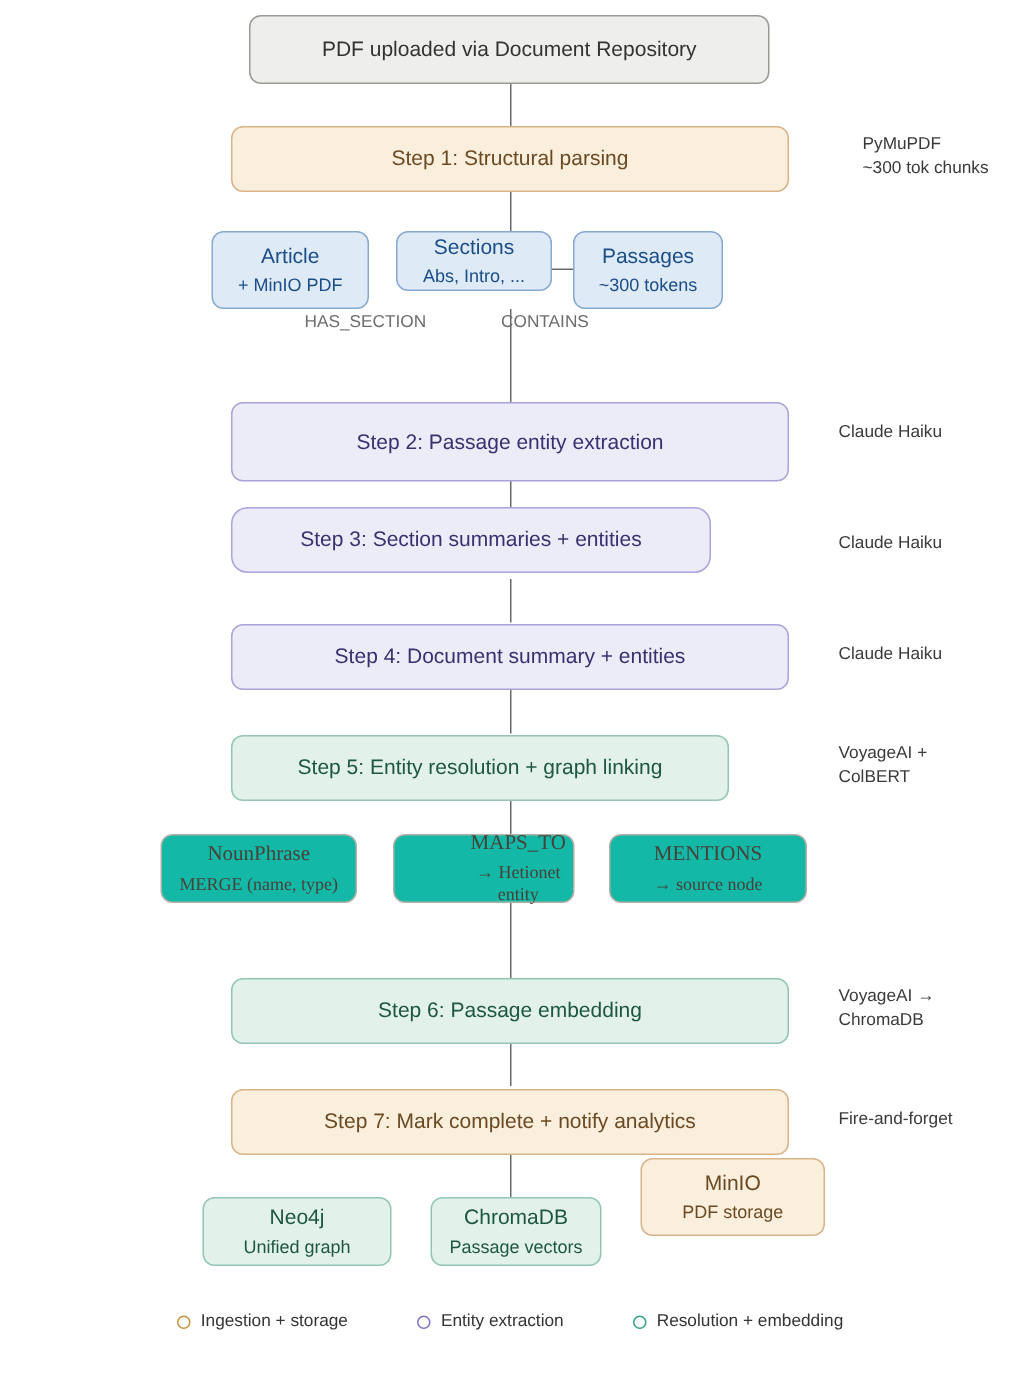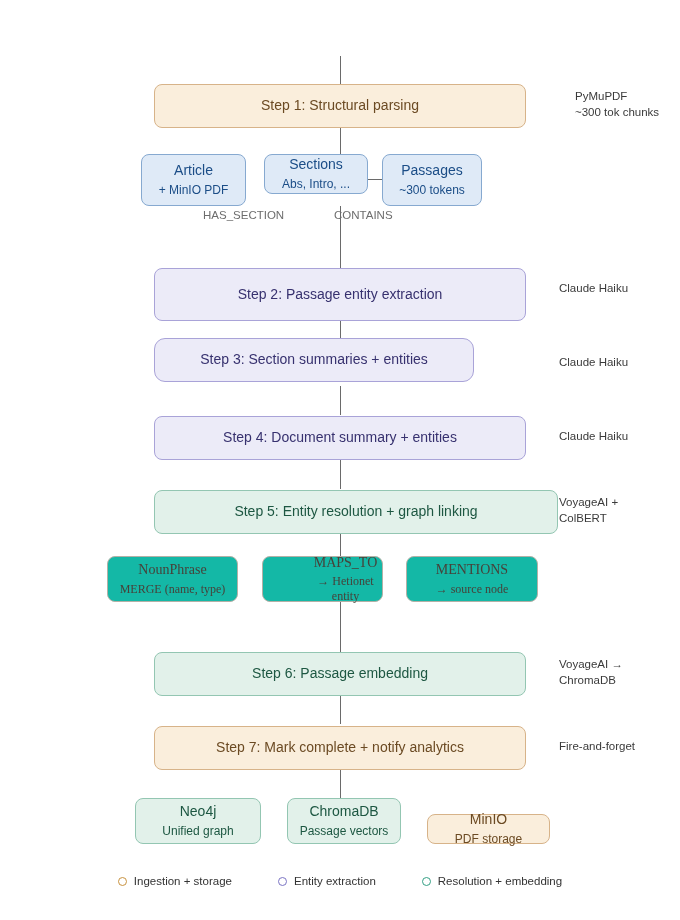--- a/index.html
+++ b/index.html
@@ -101,20 +101,23 @@
   <div class="hline" style="left:368px;  top:179px;  width:14px;"></div>
   <div class="vline" style="left:339.5px; top:206px; height:62px;"></div>
   <div class="vline" style="left:339.5px; top:312px; height:29px;"></div>
   <div class="vline" style="left:339.5px; top:386px; height:29px;"></div>
   <div class="vline" style="left:339.5px; top:460px; height:29px;"></div>
   <div class="vline" style="left:339.5px; top:534px; height:22px;"></div>
   <div class="vline" style="left:339.5px; top:602px; height:50px;"></div>
   <div class="vline" style="left:339.5px; top:696px; height:28px;"></div>
   <div class="vline" style="left:339.5px; top:770px; height:28px;"></div>
 
+  <div class="node n-gray" style="left:166px; top:10px; width:347px; height:46px;">
+    <span class="title">PDF uploaded via Document Repository</span>
+  </div>
 
   <div class="node n-orange" style="left:154px; top:84px; width:372px; height:44px;">
     <span class="title">Step 1: Structural parsing</span>
   </div>
 
   <div class="node n-blue" style="left:141px; top:154px; width:105px; height:52px;">
     <span class="title">Article</span>
     <span class="sub">+ MinIO PDF</span>
   </div>
 
@@ -136,21 +139,21 @@
   </div>
 
   <div class="node n-purple" style="left:154px; top:338px; width:320px; height:44px;border-radius:11px;">
     <span class="title">Step 3: Section summaries + entities</span>
   </div>
 
   <div class="node n-purple" style="left:154px; top:416px; width:372px; height:44px;">
     <span class="title">Step 4: Document summary + entities</span>
   </div>
 
-  <div class="node n-green" style="left:154px; top:490px; width:404px; height:44px;">
+  <div class="node n-green" style="left:154px; top:490px; width:332px; height:44px;">
     <span class="title">Step 5: Entity resolution + graph linking</span>
   </div>
 
   <div class="node n-beige" style="left:107px; top:556px; width:131px; height:46px;">
     <span class="title">NounPhrase</span>
     <span class="sub">MERGE (name, type)</span>
   </div>
 
   <div class="node n-beige" style="left:262px; top:556px; width:121px; height:46px;padding-left:46px;">
     <span class="title">MAPS_TO</span>
@@ -173,21 +176,21 @@
   <div class="node n-green" style="left:135px; top:798px; width:126px; height:46px;">
     <span class="title">Neo4j</span>
     <span class="sub">Unified graph</span>
   </div>
 
   <div class="node n-green" style="left:287px; top:798px; width:114px; height:46px;">
     <span class="title">ChromaDB</span>
     <span class="sub">Passage vectors</span>
   </div>
 
-  <div class="node n-orange" style="left:427px; top:814px; width:123px; height:30px;">
+  <div class="node n-orange" style="left:427px; top:772px; width:123px; height:52px;">
     <span class="title">MinIO</span>
     <span class="sub">PDF storage</span>
   </div>
 
   <div class="annot" style="left:559px; top:88px;margin-left:16px;">PyMuPDF
 ~300 tok chunks</div>
   <div class="annot" style="left:559px; top:280px;">Claude Haiku</div>
   <div class="annot" style="left:559px; top:354px;">Claude Haiku</div>
   <div class="annot" style="left:559px; top:428px;">Claude Haiku</div>
   <div class="annot" style="left:559px; top:494px;">VoyageAI +

